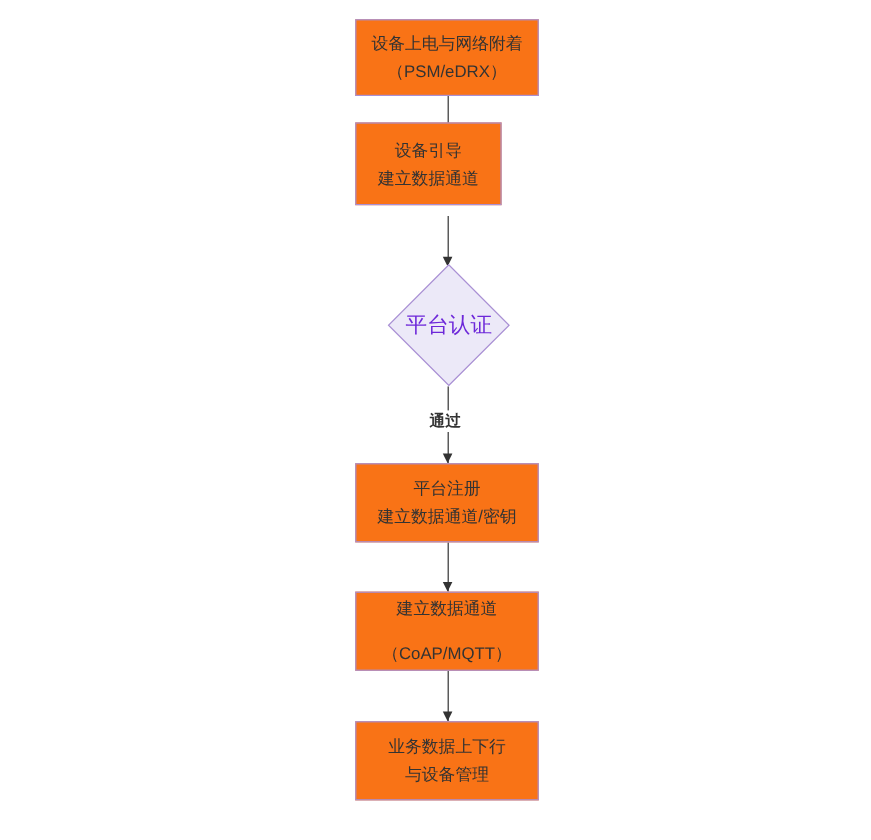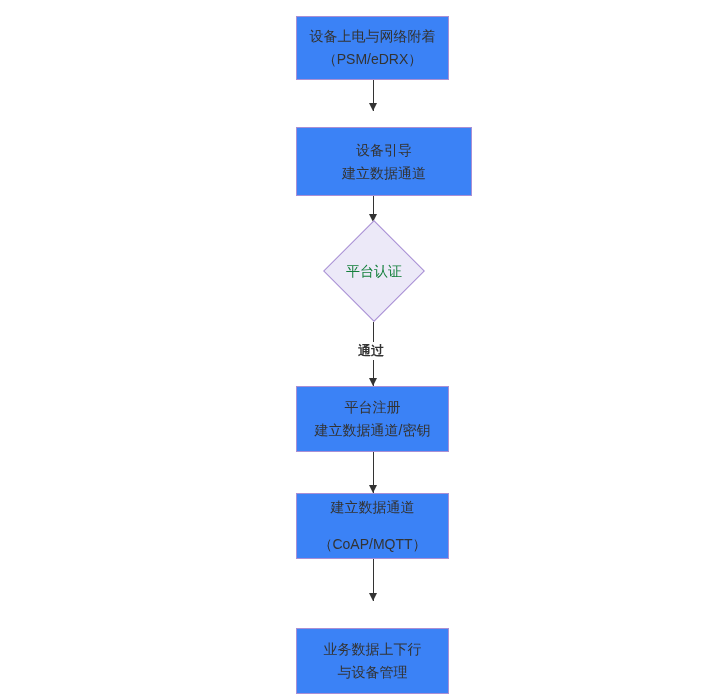--- a/index.html
+++ b/index.html
@@ -27,21 +27,21 @@
 
   
   .node {
     position: absolute;
     box-sizing: border-box;
     display: flex;
     flex-direction: column;
     align-items: center;
     justify-content: center;
     text-align: right;
-    background: #3b82f6;
+    background: #f97316;
     border: 1px solid #a98fd4;
     font-size: 14px;
     line-height: 23px;
     color: #333333;
     white-space: nowrap;
     z-index: 3;
   }
 
   .node .line {
     display: block;
@@ -71,23 +71,23 @@
   }
   .decision .diamond-label {
     position: absolute;
     left: 0;
     top: 0;
     width: 102px;
     height: 102px;
     display: flex;
     align-items: center;
     justify-content: center;
-    font-size: 14px;
+    font-size: 18px;
     line-height: 23px;
-    color: #15803d;
+    color: #6d28d9;
     white-space: nowrap;
   }
 
   
   .edge {
     position: absolute;
     z-index: 1;
   }
   .edge .shaft {
     position: absolute;
@@ -147,38 +147,38 @@
   <div class="edge" style="left:373px; top:559px; width:1px; height:42px;">
     <div class="shaft" style="height:42px;"></div>
     <div class="head"></div>
   </div>
 
   <div class="node" style="left:296px; top:16px; width:153px; height:64px;">
     <span class="line">设备上电与网络附着</span>
     <span class="line">（PSM/eDRX）</span>
   </div>
 
-  <div class="node" style="left:296px; top:127px; width:176px; height:69px;">
+  <div class="node" style="left:296px; top:102px; width:122px; height:69px;">
     <span class="line">设备引导</span>
     <span class="line">建立数据通道</span>
   </div>
 
   <div class="decision">
     <div class="diamond-shape"></div>
     <div class="diamond-label">平台认证</div>
   </div>
 
   <div class="node" style="left:296px; top:386px; width:153px; height:66px;">
     <span class="line">平台注册</span>
     <span class="line">建立数据通道/密钥</span>
   </div>
 
   <div class="node" style="left:296px; top:493px; width:153px; height:66px;gap:14px;">
     <span class="line">建立数据通道</span>
     <span class="line">（CoAP/MQTT）</span>
   </div>
 
-  <div class="node" style="left:296px; top:628px; width:153px; height:66px;">
+  <div class="node" style="left:296px; top:601px; width:153px; height:66px;">
     <span class="line">业务数据上下行</span>
     <span class="line">与设备管理</span>
   </div>
 
 </div>
 
 </body></html>

